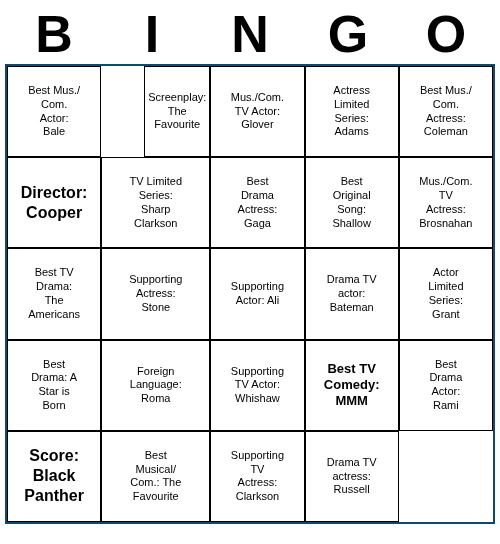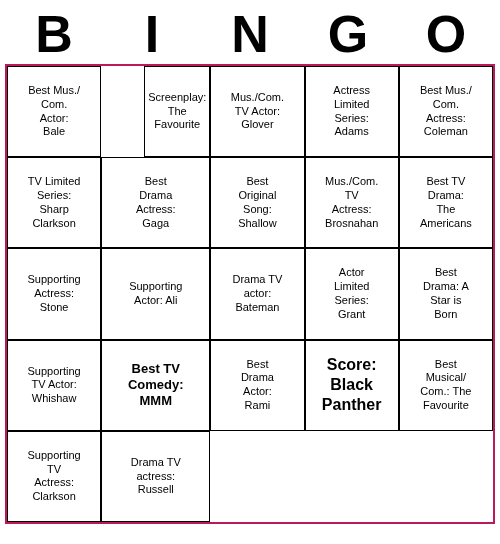--- a/index.html
+++ b/index.html
@@ -26,21 +26,21 @@
       width: 90px;
       text-align: center;
       line-height: 1;
     }
     .bingo-grid {
       display: grid;
       grid-template-columns: repeat(5, 1fr);
       grid-template-rows: repeat(5, 1fr);
       width: 490px;
       height: 460px;
-      border: 2px solid #be185d;
+      border: 2px solid #0c4a6e;
     }
     .bingo-cell {
       border: 1px solid #000;
       display: flex;
       align-items: center;
       justify-content: center;
       text-align: center;
       padding: 3px;
       font-size: 11px;
       line-height: 1.25;
@@ -79,20 +79,22 @@
 TV Actor:
 Glover</div>
     <div class="bingo-cell" style="white-space: pre-line;">Actress
 Limited
 Series:
 Adams</div>
     <div class="bingo-cell" style="white-space: pre-line;">Best Mus./
 Com.
 Actress:
 Coleman</div>
+    <div class="bingo-cell large-text" style="white-space: pre-line;">Director:
+Cooper</div>
     <div class="bingo-cell" style="white-space: pre-line;">TV Limited
 Series:
 Sharp
 Clarkson</div>
     <div class="bingo-cell" style="white-space: pre-line;">Best
 Drama
 Actress:
 Gaga</div>
     <div class="bingo-cell" style="white-space: pre-line;">Best
 Original
@@ -115,20 +117,23 @@
 actor:
 Bateman</div>
     <div class="bingo-cell" style="white-space: pre-line;">Actor
 Limited
 Series:
 Grant</div>
     <div class="bingo-cell" style="white-space: pre-line;">Best
 Drama: A
 Star is
 Born</div>
+    <div class="bingo-cell" style="white-space: pre-line;">Foreign
+Language:
+Roma</div>
     <div class="bingo-cell" style="white-space: pre-line;">Supporting
 TV Actor:
 Whishaw</div>
     <div class="bingo-cell medium-bold" style="white-space: pre-line;">Best TV
 Comedy:
 MMM</div>
     <div class="bingo-cell" style="white-space: pre-line;">Best
 Drama
 Actor:
 Rami</div>

